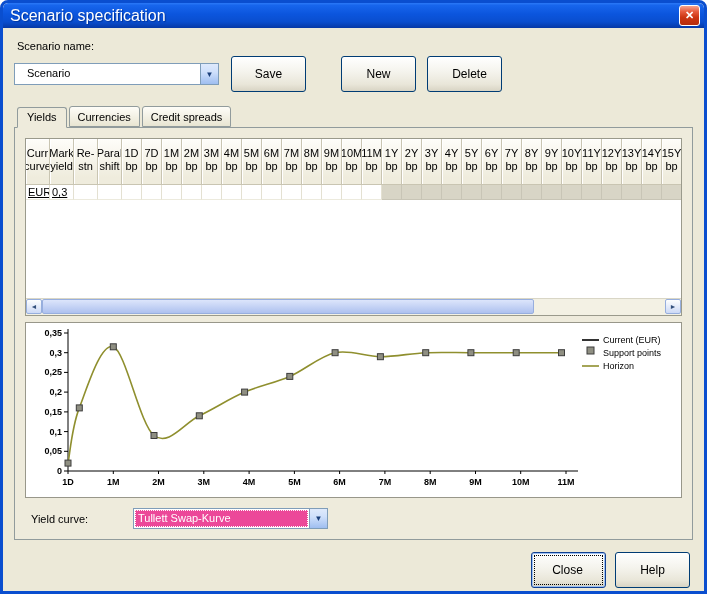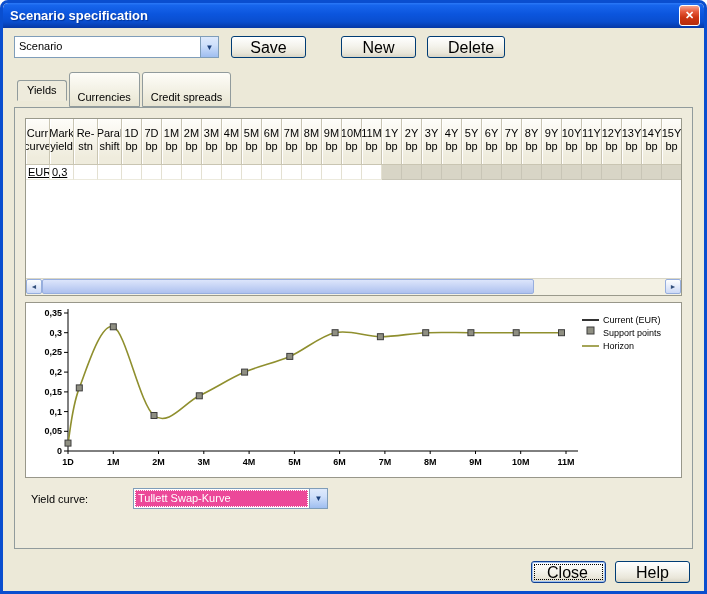--- a/index.html
+++ b/index.html
@@ -4,47 +4,47 @@
 <style>
   html,body{margin:0;padding:0;}
   body{width:707px;height:594px;overflow:hidden;background:#fff;
        font-family:"Liberation Sans",sans-serif;font-size:11px;color:#000;}
   .window{width:707px;height:594px;box-sizing:border-box;border:3px solid #0a4ecf;
           border-radius:8px 8px 0 0;overflow:hidden;display:flex;flex-direction:column;
           background:#ece9d8;}
   .titlebar{flex:0 0 25px;display:flex;align-items:center;padding:0 4px 0 7px;
             background:linear-gradient(180deg,#2b79f7 0%,#1765ec 10%,#0b55dd 45%,#0a4ecf 75%,#0638a6 100%);
             border-radius:5px 5px 0 0;}
-  .title{flex:1;color:#fff;font-weight:bold;font-size:13px;text-shadow:1px 1px 1px #00349c;}
+  .title{flex:1;color:#fff;font-weight:normal;font-size:16px;text-shadow:1px 1px 1px #00349c;}
   .close-btn{width:21px;height:21px;border:1px solid #fff;border-radius:3px;padding:0;
              background:linear-gradient(180deg,#f6a38e 0%,#e65a3c 30%,#cc3512 60%,#b52c0d 100%);
              color:#fff;font-weight:bold;font-size:11px;display:flex;align-items:center;
              justify-content:center;cursor:default;}
   .client{flex:1;display:flex;flex-direction:column;padding:8px 11px;}
   .field-label{margin:4px 0 4px 3px;}
   .controls{display:flex;align-items:center;}
   .combo{height:22px;box-sizing:border-box;background:#fff;border:1px solid #7f9db9;
          display:flex;align-items:stretch;}
-  .combo-main{width:205px;}
+  .combo-main{width:205px;padding-left:8px;}
   .combo-small{width:195px;height:21px;}
   .combo-text{flex:1;padding:3px 4px 0;white-space:nowrap;overflow:hidden;}
   .combo-text.selected{background:#ec4899;color:#fff;margin:1px;padding:2px 3px 10px;
                        outline:1px dotted #fff;outline-offset:-1px;}
   .combo-btn{width:17px;display:flex;align-items:center;justify-content:center;
              background:linear-gradient(180deg,#dfeafc 0%,#cfe0fb 40%,#9fbef0 100%);
              border-left:1px solid #7f9db9;color:#1b3f7a;font-size:8px;}
-  .btn{height:22px;min-width:75px;box-sizing:border-box;border:1px solid #003c74;border-radius:3px;
+  .btn{height:36px;min-width:75px;box-sizing:border-box;border:1px solid #003c74;border-radius:3px;
        background:linear-gradient(180deg,#ffffff 0%,#f4f3ec 45%,#e9e6d9 80%,#d8d4c4 100%);
-       font-family:inherit;font-size:16px;padding:2px 10px;cursor:default;}
+       font-family:inherit;font-size:12px;padding:2px 10px;cursor:default;}
   .btn.default{border-color:#103f91;box-shadow:inset 0 0 0 1px #9ec1f2;
                outline:1px dotted #000;outline-offset:-4px;padding-left:8px;}
   #save-btn{margin-left:12px;} #new-btn{margin-left:35px;} #delete-btn{margin-left:11px;padding-left:20px;}
   .tabs{display:flex;align-items:center;margin-top:14px;position:relative;z-index:2;padding-left:3px;}
   .tab{border:1px solid #919b9c;border-radius:3px 3px 0 0;margin-right:2px;
-       padding:18px 8px 3px;background:linear-gradient(180deg,#fefdf8,#e8e5d2);}
+       padding:4px 8px 3px;background:linear-gradient(180deg,#fefdf8,#e8e5d2);}
   .tab.active{background:#eeebdc;border-bottom:1px solid #eeebdc;margin-bottom:-1px;
               padding:3px 9px 4px;}
   .panel{flex:1;border:1px solid #919b9c;background:#eeebdc;padding:10px;display:flex;
          flex-direction:column;min-height:0;}
   .grid{flex:0 0 178px;box-sizing:border-box;border:1px solid #9a9a8c;background:#a3a3a3;
         display:flex;flex-direction:column;overflow:hidden;}
   .grid-header{flex:0 0 46px;display:flex;overflow:hidden;}
   .gcell{box-sizing:border-box;flex:0 0 20px;width:20px;overflow:hidden;}
   .gcell.wide{flex:0 0 24px;width:24px;}
   .hcell{background:linear-gradient(180deg,#fefdf9,#efecdd 85%);border-right:1px solid #c9c5b2;
@@ -74,20 +74,21 @@
 <body>
 
 <div class="window" data-name="dialog-window">
   <div class="titlebar" data-name="titlebar">
     <span class="title" data-name="window-title">Scenario specification</span>
     <button class="close-btn" data-name="titlebar-close-button">
         <span data-name="close-icon">✕</span>
       </button>
   </div>
   <div class="client" data-name="dialog-client">
+    <div class="field-label" data-name="scenario-name-label">Scenario name:</div>
     <div class="controls" data-name="scenario-controls">
       <div class="combo combo-main" data-name="scenario-combobox">
         <span class="combo-text" data-name="scenario-combobox-value">Scenario</span>
         <span class="combo-btn" data-name="chevron-down-icon">▼</span>
       </div>
       <button class="btn" id="save-btn" data-name="save-button">Save</button>
       <button class="btn" id="new-btn" data-name="new-button">New</button>
       <button class="btn" id="delete-btn" data-name="delete-button">Delete</button>
     </div>
     <div class="tabs" data-name="tab-bar">

